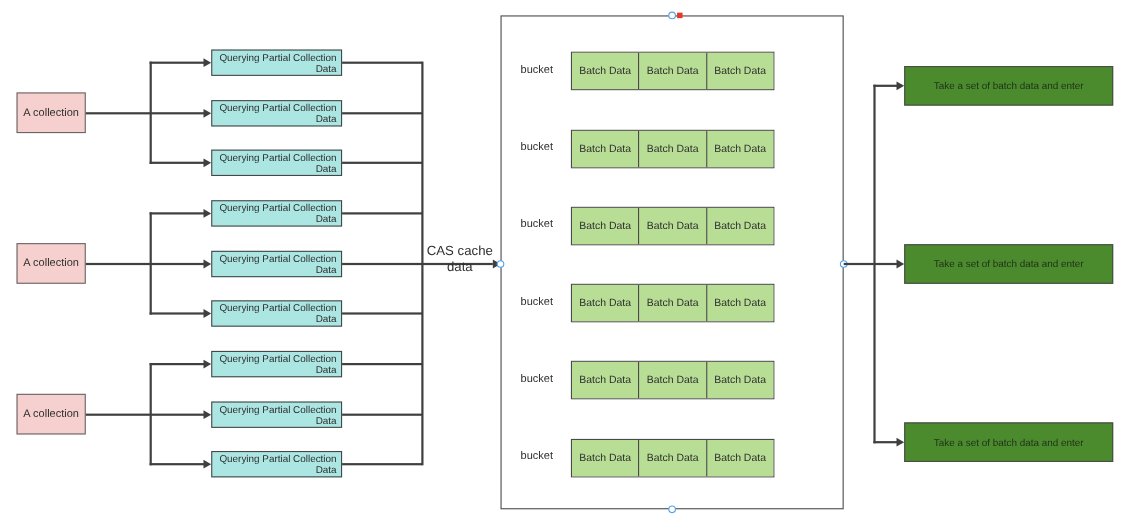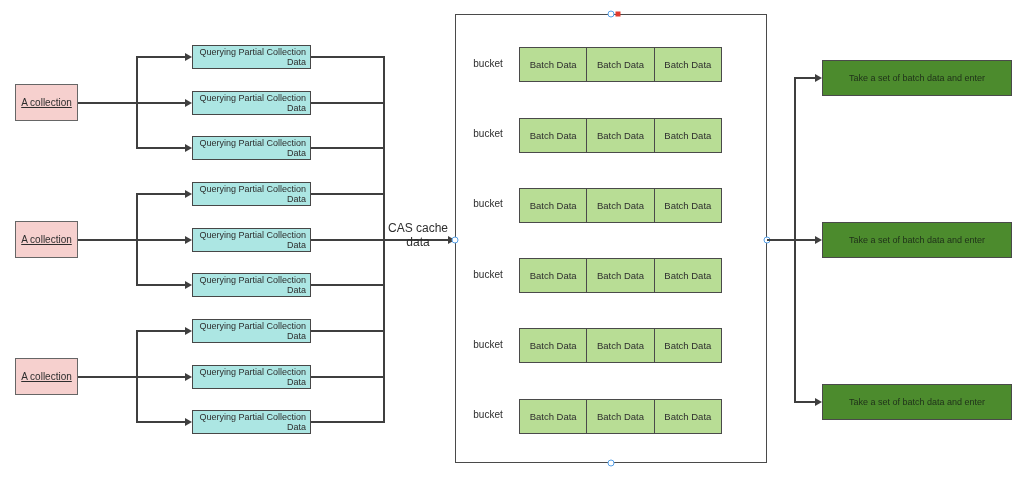--- a/index.html
+++ b/index.html
@@ -1,27 +1,27 @@
 <!DOCTYPE html>
 <html style="--collection-fill: #f6d0ce; --query-fill: #ace6e3; --batch-fill: #b8dd95; --output-fill: #4c8b2d; --output-text: #20331a; --line: #3f3f3f; --handle-ring: #55a0e8; --handle-red: #e23b2e;"><head>
 <meta charset="utf-8">
 <style>
   html,body{margin:0;padding:0;background:#fff;}
   .canvas{position:relative;width:1024px;height:479px;background:#ffffff;overflow:hidden;
           font-family:"Liberation Sans","DejaVu Sans",sans-serif;color:#2e2e2e;}
   .box{position:absolute;box-sizing:border-box;display:flex;align-items:center;justify-content:center;
        text-align:center;}
   .collection{width:63px;height:37px;left:15px;background:var(--collection-fill,#f6d0ce);
-       border:1.5px solid #666666;font-size:10px;text-decoration:underline;}
+       border:1.5px solid #666666;font-size:10px;}
   .query{width:119px;height:24px;left:192px;background:var(--query-fill,#ace6e3);
        border:1.5px solid #474747;font-size:9px;line-height:1.15;padding:0 4px;text-align:right;}
   .container-box{position:absolute;left:455px;top:14px;width:312px;height:449px;box-sizing:border-box;
        border:1px solid #4a4a4a;background:#ffffff;}
   .bucket-label{position:absolute;left:466px;width:44px;font-size:10px;text-align:center;}
-  .bucket-row{position:absolute;left:519px;width:203px;height:35px;box-sizing:border-box;
+  .bucket-row{position:absolute;left:519px;width:185px;height:35px;box-sizing:border-box;
        border:1.5px solid #4a4a4a;display:flex;}
   .batch-cell{flex:1;display:flex;align-items:center;justify-content:center;font-size:9.5px;
        background:var(--batch-fill,#b8dd95);border-left:1.5px solid #4a4a4a;}
   .batch-cell:first-child{border-left:none;}
   .output{width:190px;height:36px;left:822px;background:var(--output-fill,#4c8b2d);
        border:1px solid #4a4a4a;font-size:9px;color:var(--output-text,#20331a);padding:0 6px;}
   .hline{position:absolute;height:1.5px;background:var(--line,#3f3f3f);}
   .vline{position:absolute;width:1.5px;background:var(--line,#3f3f3f);}
   .arrow-r{position:absolute;width:0;height:0;border-top:4px solid transparent;
        border-bottom:4px solid transparent;border-left:7px solid var(--line,#3f3f3f);}

